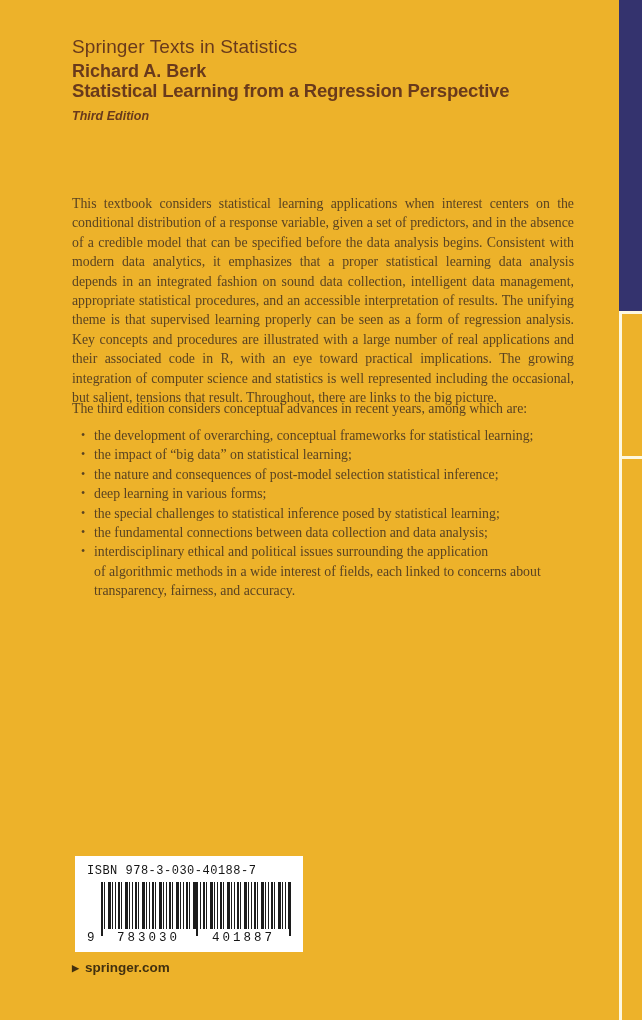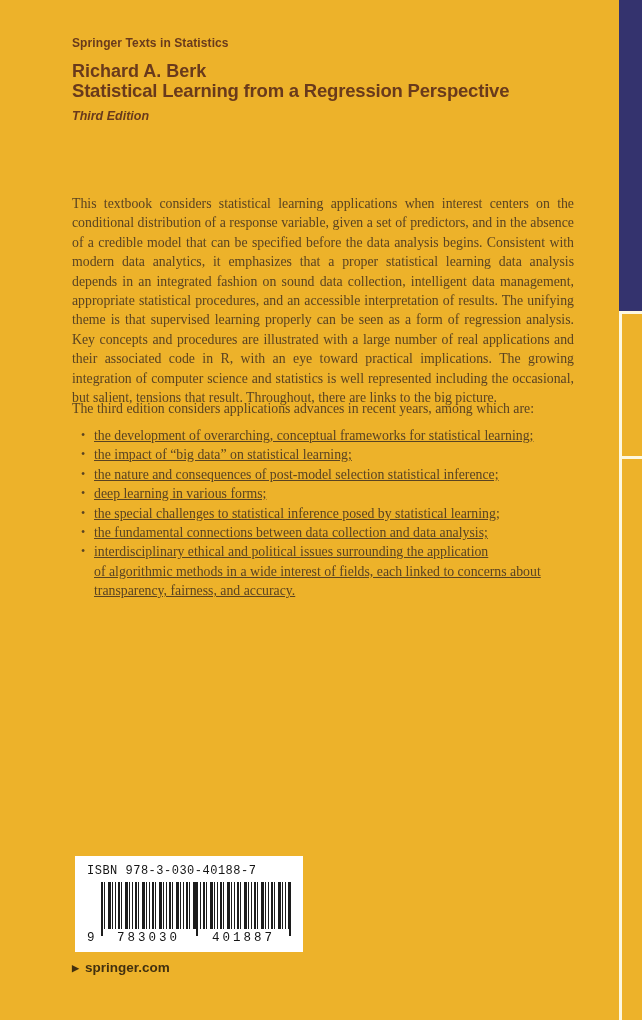--- a/index.html
+++ b/index.html
@@ -34,21 +34,21 @@
     background:var(--background);
     border-left:3px solid var(--divider-white);
     border-top:3px solid var(--divider-white);
   }
   .edge-seg.mid{height:145px;}
   .edge-seg.bottom{flex:1;}
 
   
   .series{
     position:absolute;left:72px;top:36px;
-    font-size:12px;font-weight:bold;color:var(--heading-text);
+    font-size:19px;font-weight:normal;color:var(--heading-text);
     letter-spacing:.1px;
   }
   .author{
     position:absolute;left:72px;top:61px;
     font-size:18px;font-weight:700;color:var(--heading-text);
   }
   .title{
     position:absolute;left:72px;top:80px;
     font-size:18.5px;font-weight:bold;color:var(--heading-text);
     letter-spacing:-.2px;
@@ -78,21 +78,21 @@
     list-style:none;
     font-family:"Liberation Serif",serif;
     font-size:13.8px;line-height:19.4px;
     color:var(--body-text);
   }
   .advances li{display:flex;align-items:flex-start;}
   .advances .dot{
     width:22px;flex:0 0 22px;text-align:center;
     font-size:12px;line-height:19.4px;
   }
-  .advances .btext{white-space:pre-line;text-decoration:underline;}
+  .advances .btext{white-space:pre-line;}
 
   
   .barcode-panel{
     position:absolute;left:75px;top:856px;width:228px;
     background:var(--barcode-bg);
     padding:8px 12px 7px 12px;
   }
   .isbn-label{
     font-family:"Liberation Mono",monospace;
     font-size:12px;letter-spacing:.5px;color:#151515;
@@ -140,21 +140,21 @@
     <div class="edge-seg bottom"></div>
   </div>
 
   <div class="series">Springer Texts in Statistics</div>
   <div class="author">Richard A. Berk</div>
   <div class="title">Statistical Learning from a Regression Perspective</div>
   <div class="edition">Third Edition</div>
 
   <p class="blurb">This textbook considers statistical learning applications when interest centers on the conditional distribution of a response variable, given a set of predictors, and in the absence of a credible model that can be specified before the data analysis begins. Consistent with modern data analytics, it emphasizes that a proper statistical learning data analysis depends in an integrated fashion on sound data collection, intelligent data management, appropriate statistical procedures, and an accessible interpretation of results. The unifying theme is that supervised learning properly can be seen as a form of regression analysis. Key concepts and procedures are illustrated with a large number of real applications and their associated code in R, with an eye toward practical implications. The growing integration of computer science and statistics is well represented including the occasional, but salient, tensions that result. Throughout, there are links to the big picture.</p>
 
-  <p class="advances-intro">The third edition considers applications advances in recent years, among which are:</p>
+  <p class="advances-intro">The third edition considers conceptual advances in recent years, among which are:</p>
   <ul class="advances">
       <li>
         <span class="dot">•</span>
         <span class="btext">the development of overarching, conceptual frameworks for statistical learning;</span>
       </li>
       <li>
         <span class="dot">•</span>
         <span class="btext">the impact of “big data” on statistical learning;</span>
       </li>
       <li>

